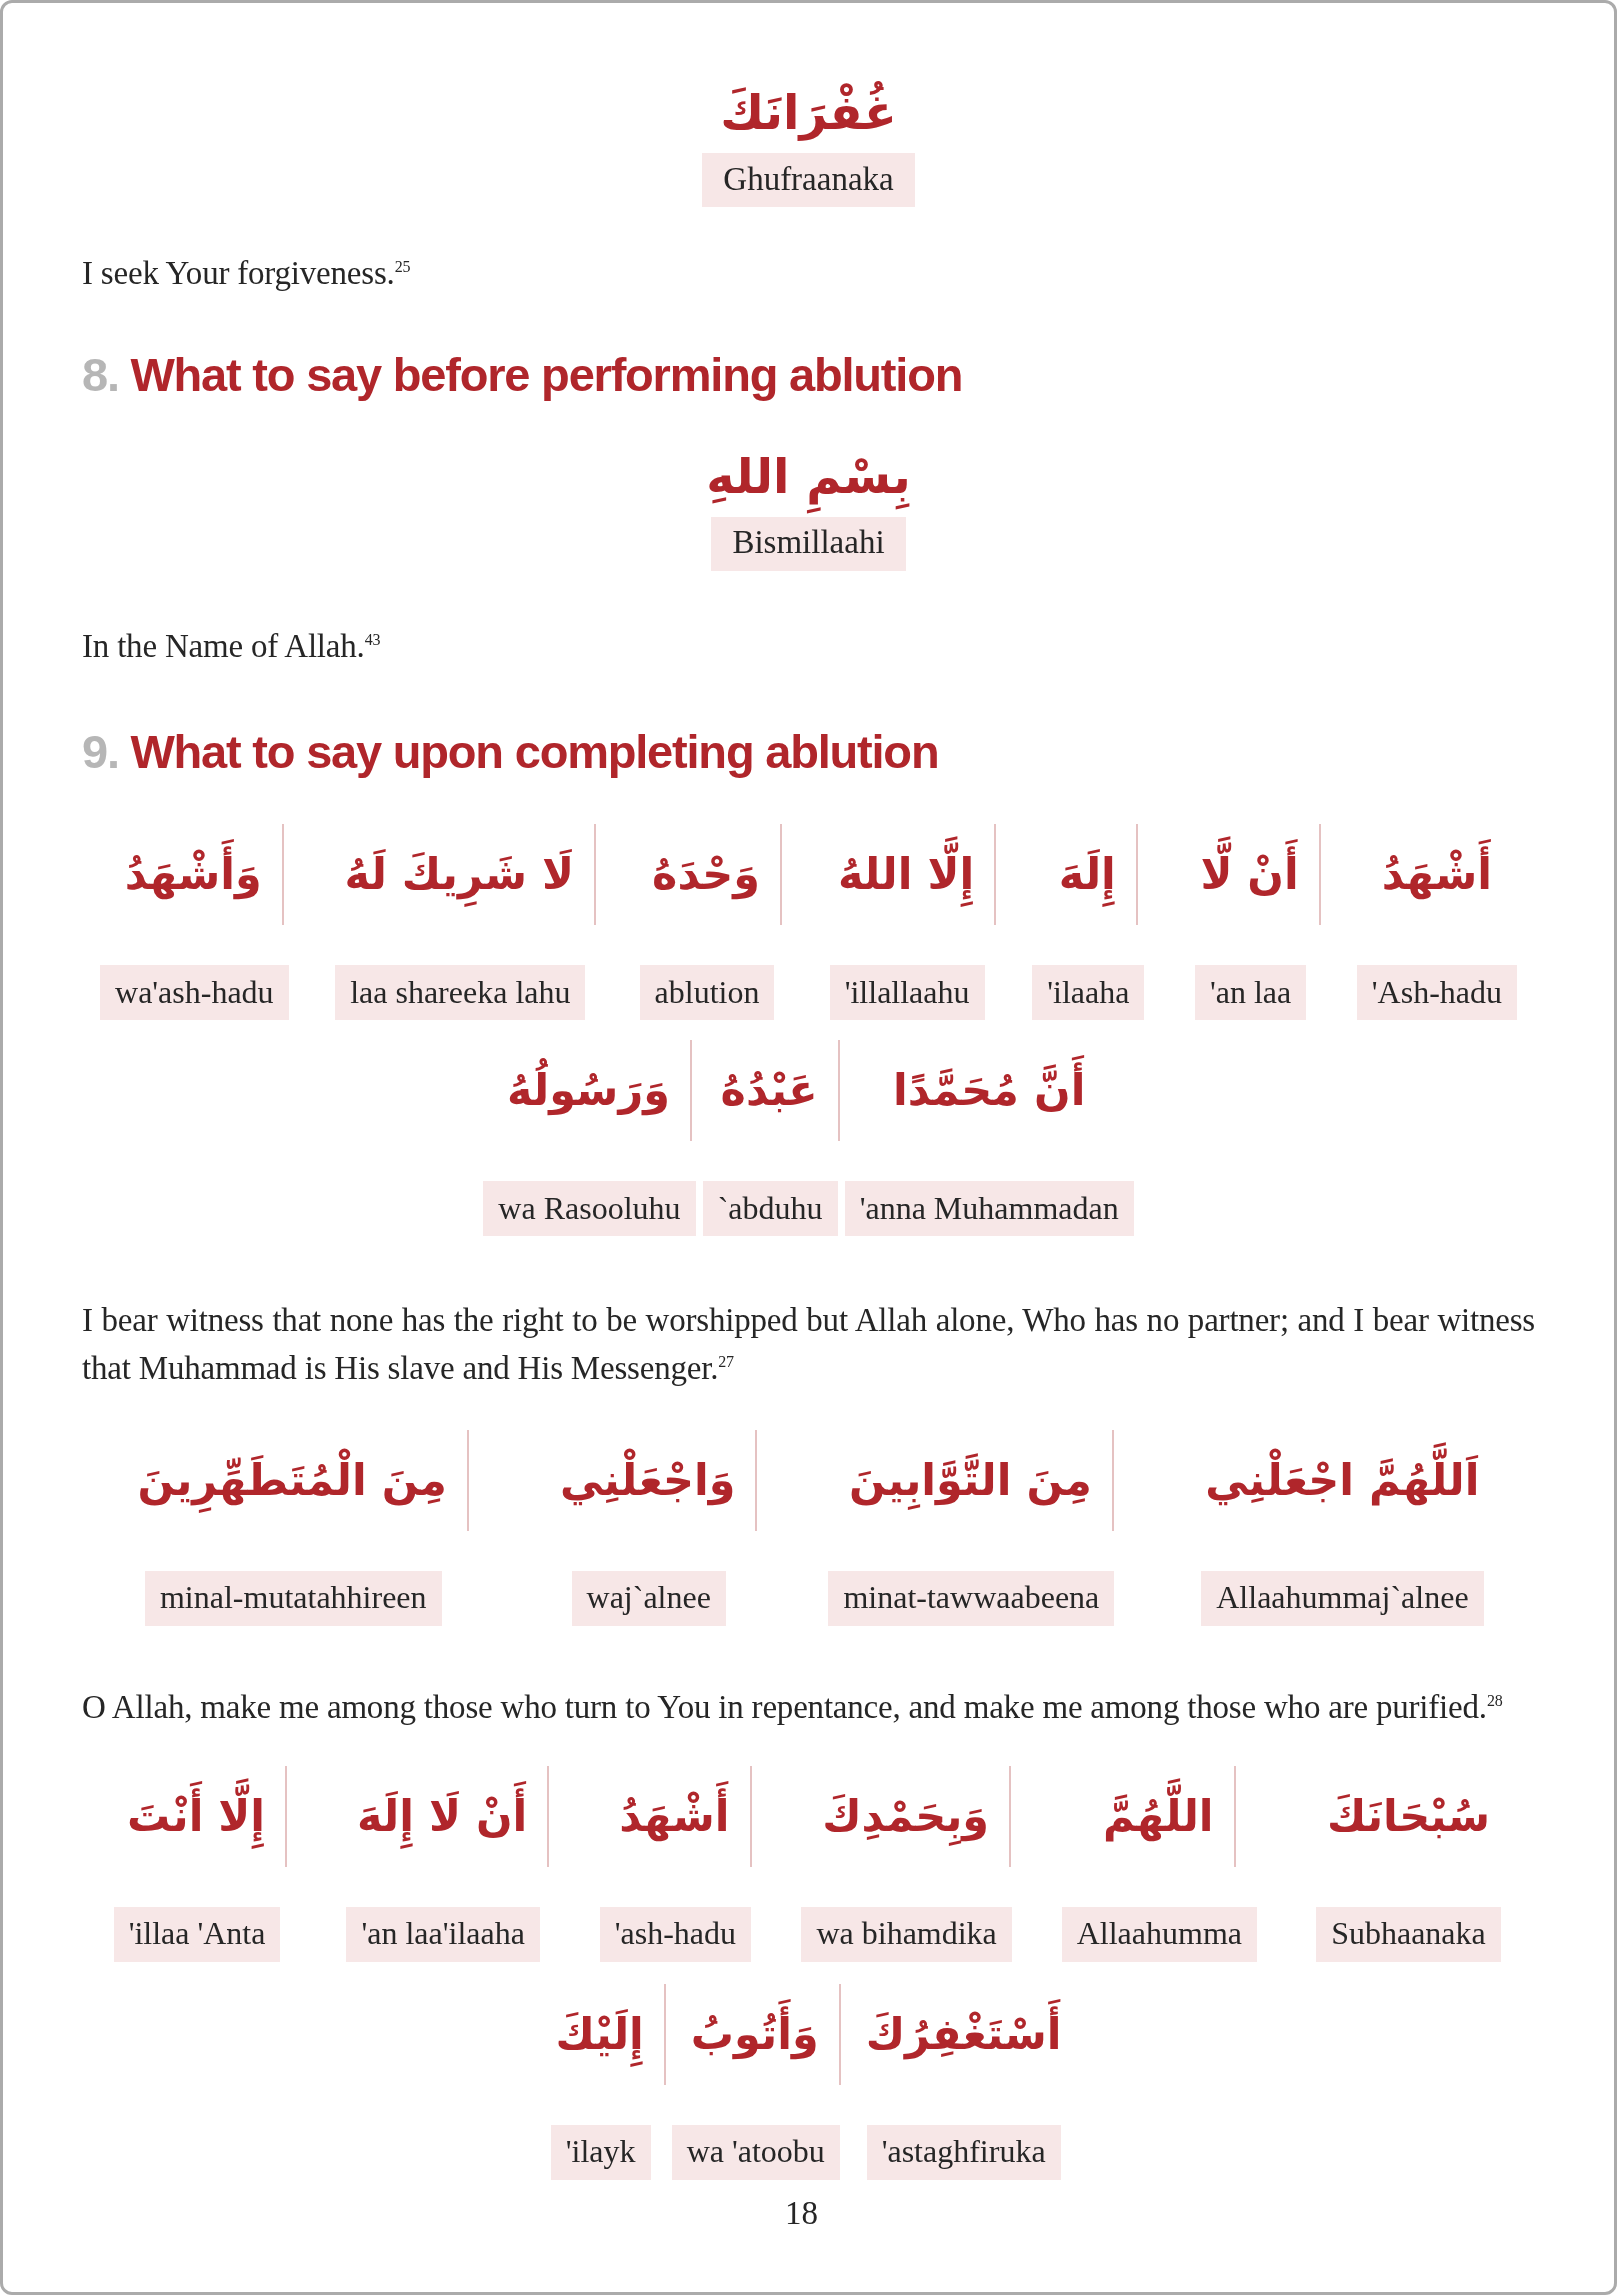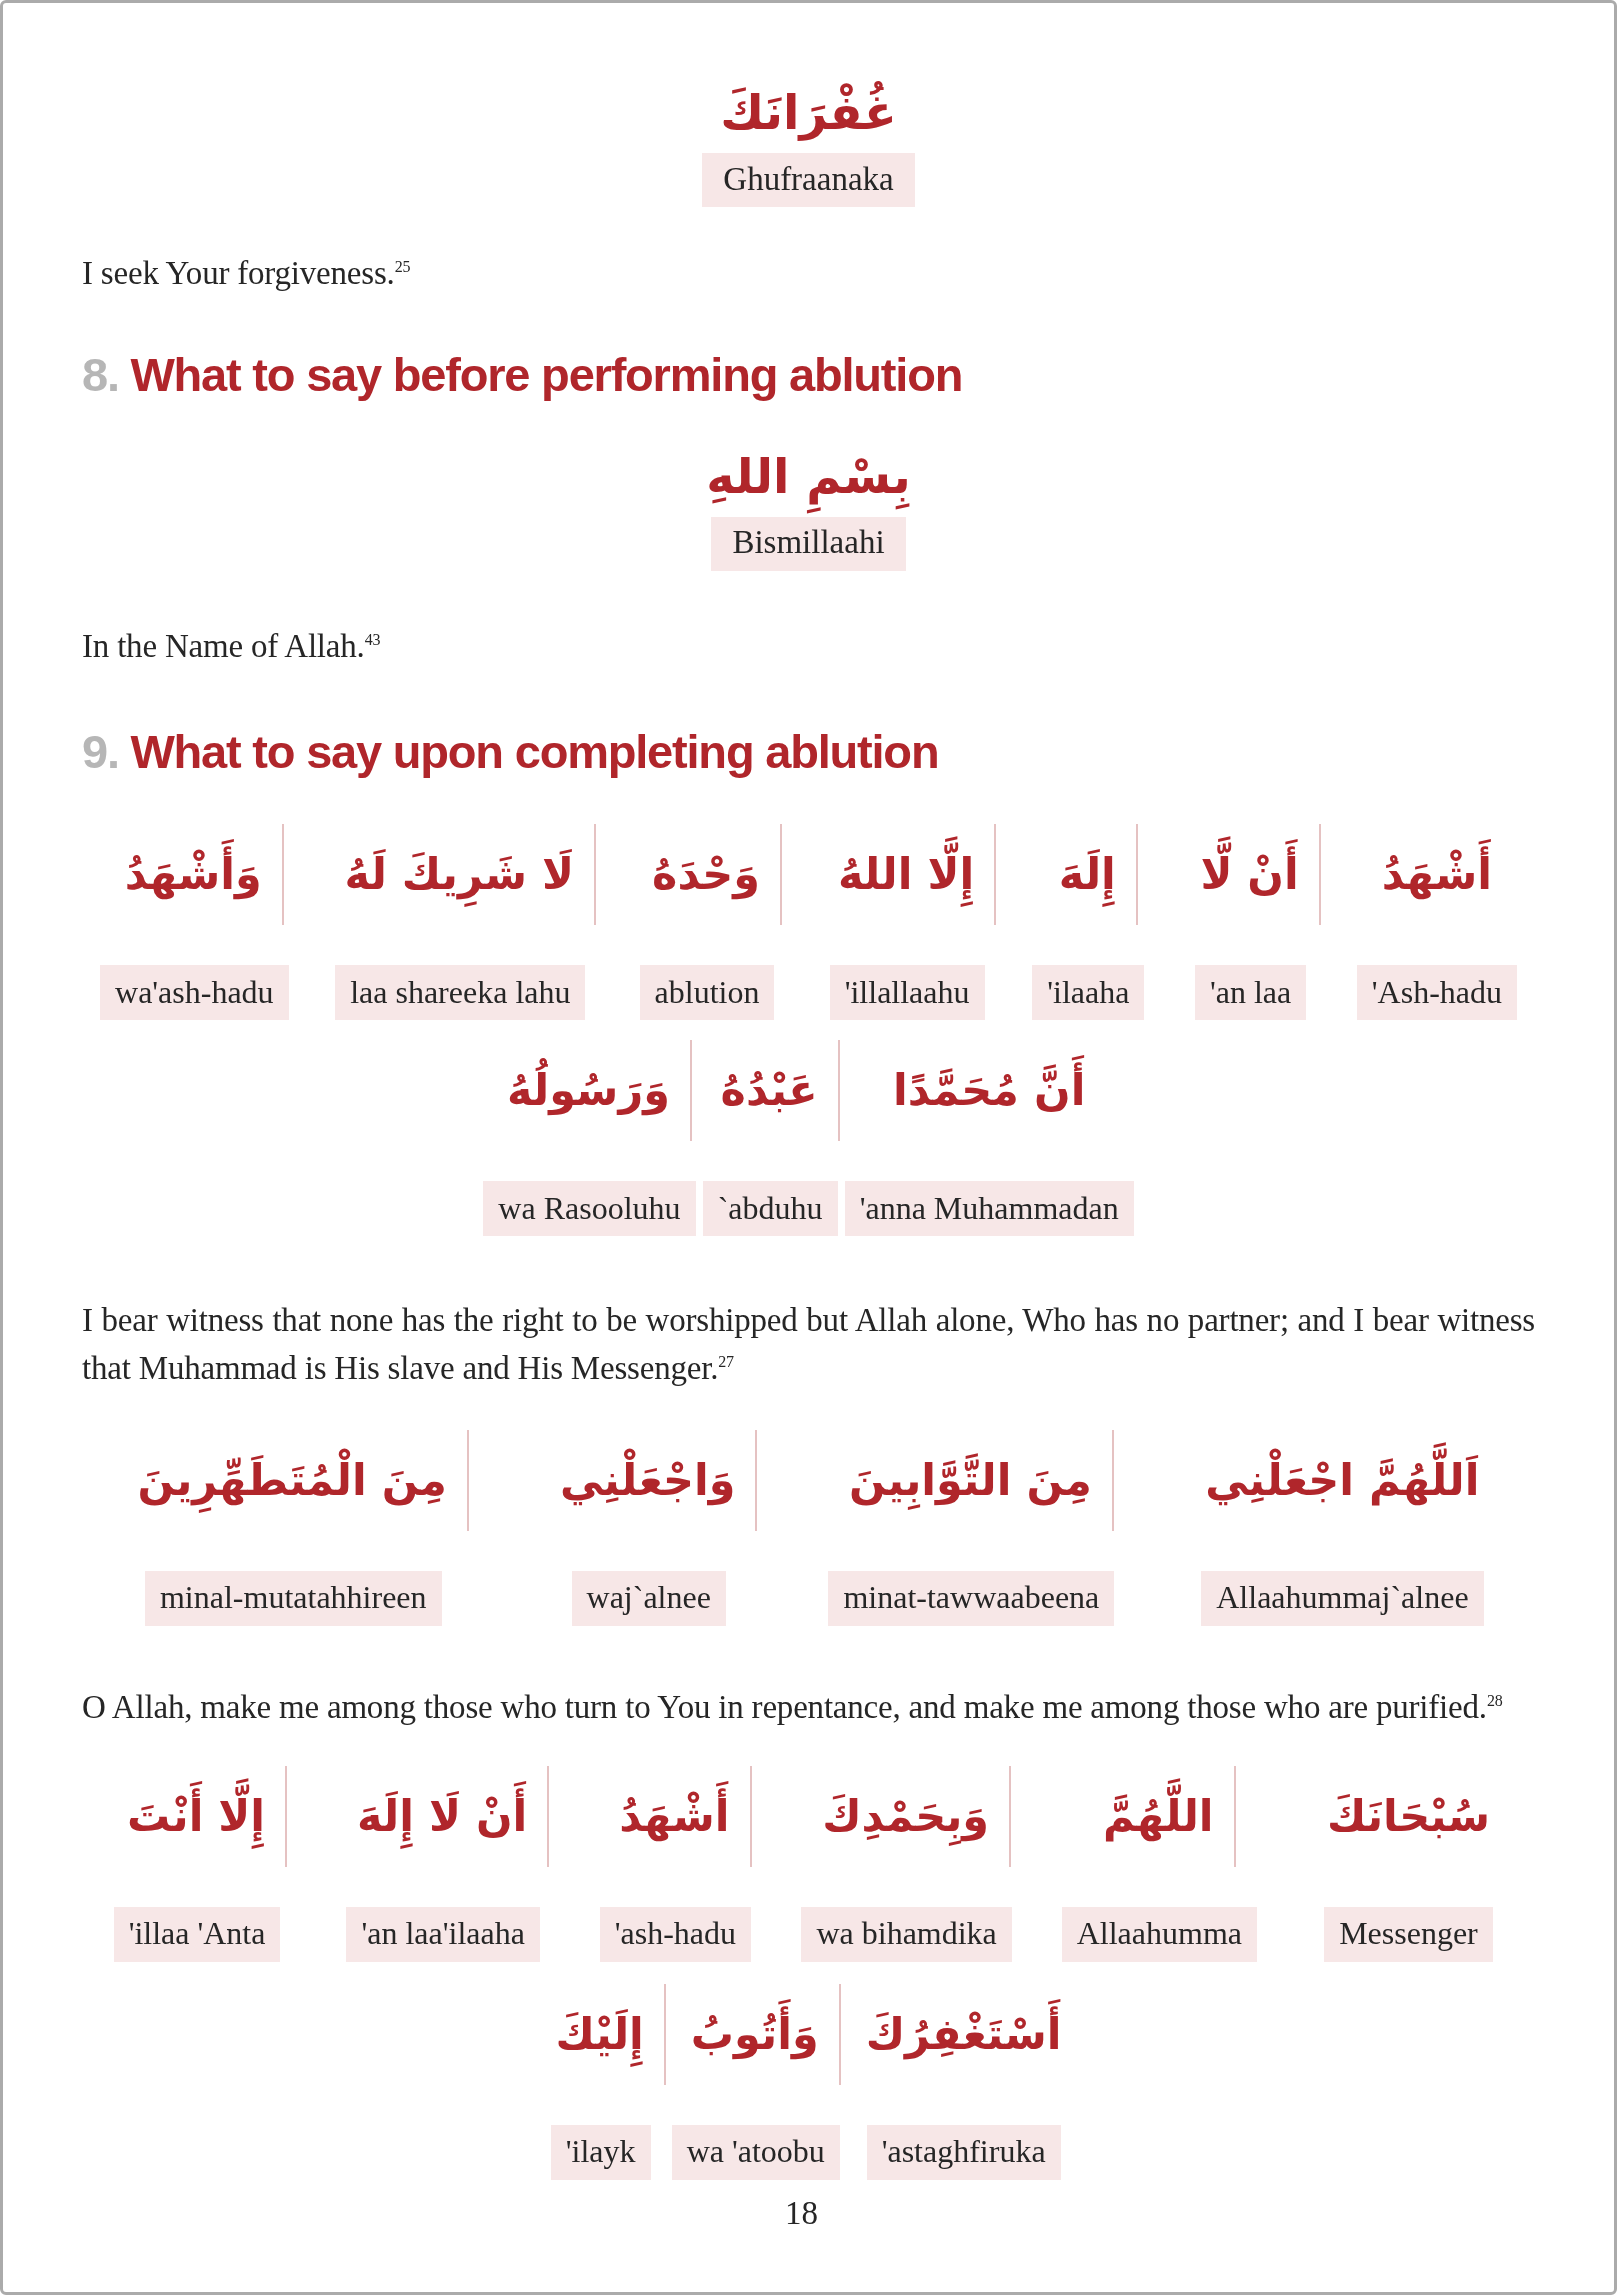--- a/index.html
+++ b/index.html
@@ -9,21 +9,21 @@
     --divider:#E5C2C2;
     --ink:#262626;
     --border:#ABABAB;
   }
   *{margin:0;padding:0;box-sizing:border-box;}
   html,body{background:#fff;}
   body{width:1617px;height:2295px;position:relative;font-family:"Liberation Serif",serif;}
   .page{
     width:1617px;height:2295px;
     border:3.3px solid var(--border);
-    border-radius:6px;
+    border-radius:12px;
     padding:0 79px;
     position:relative;
     overflow:hidden;
     background:#fff;
   }
 
   
   .dua-center{text-align:center;}
   .dua-center .big-ar{
     font-family:"DejaVu Sans",sans-serif;
@@ -205,21 +205,21 @@
       <div class="ar">مِنَ الْمُتَطَهِّرِينَ</div>
       <div class="tr">minal-mutatahhireen</div>
     </div>
   </div>
 
   <p class="body-text justify" style="margin-top:58px;"><span>O Allah, make me among those who turn to You in repentance, and make me among those who are purified.</span><sup>28</sup></p>
 
   <div class="inter-row spread" style="margin-top:35px;">
     <div class="seg">
       <div class="ar">سُبْحَانَكَ</div>
-      <div class="tr">Messenger</div>
+      <div class="tr">Subhaanaka</div>
     </div>
     <div class="seg">
       <div class="ar">اللَّهُمَّ</div>
       <div class="tr">Allaahumma</div>
     </div>
     <div class="seg">
       <div class="ar">وَبِحَمْدِكَ</div>
       <div class="tr">wa bihamdika</div>
     </div>
     <div class="seg">

